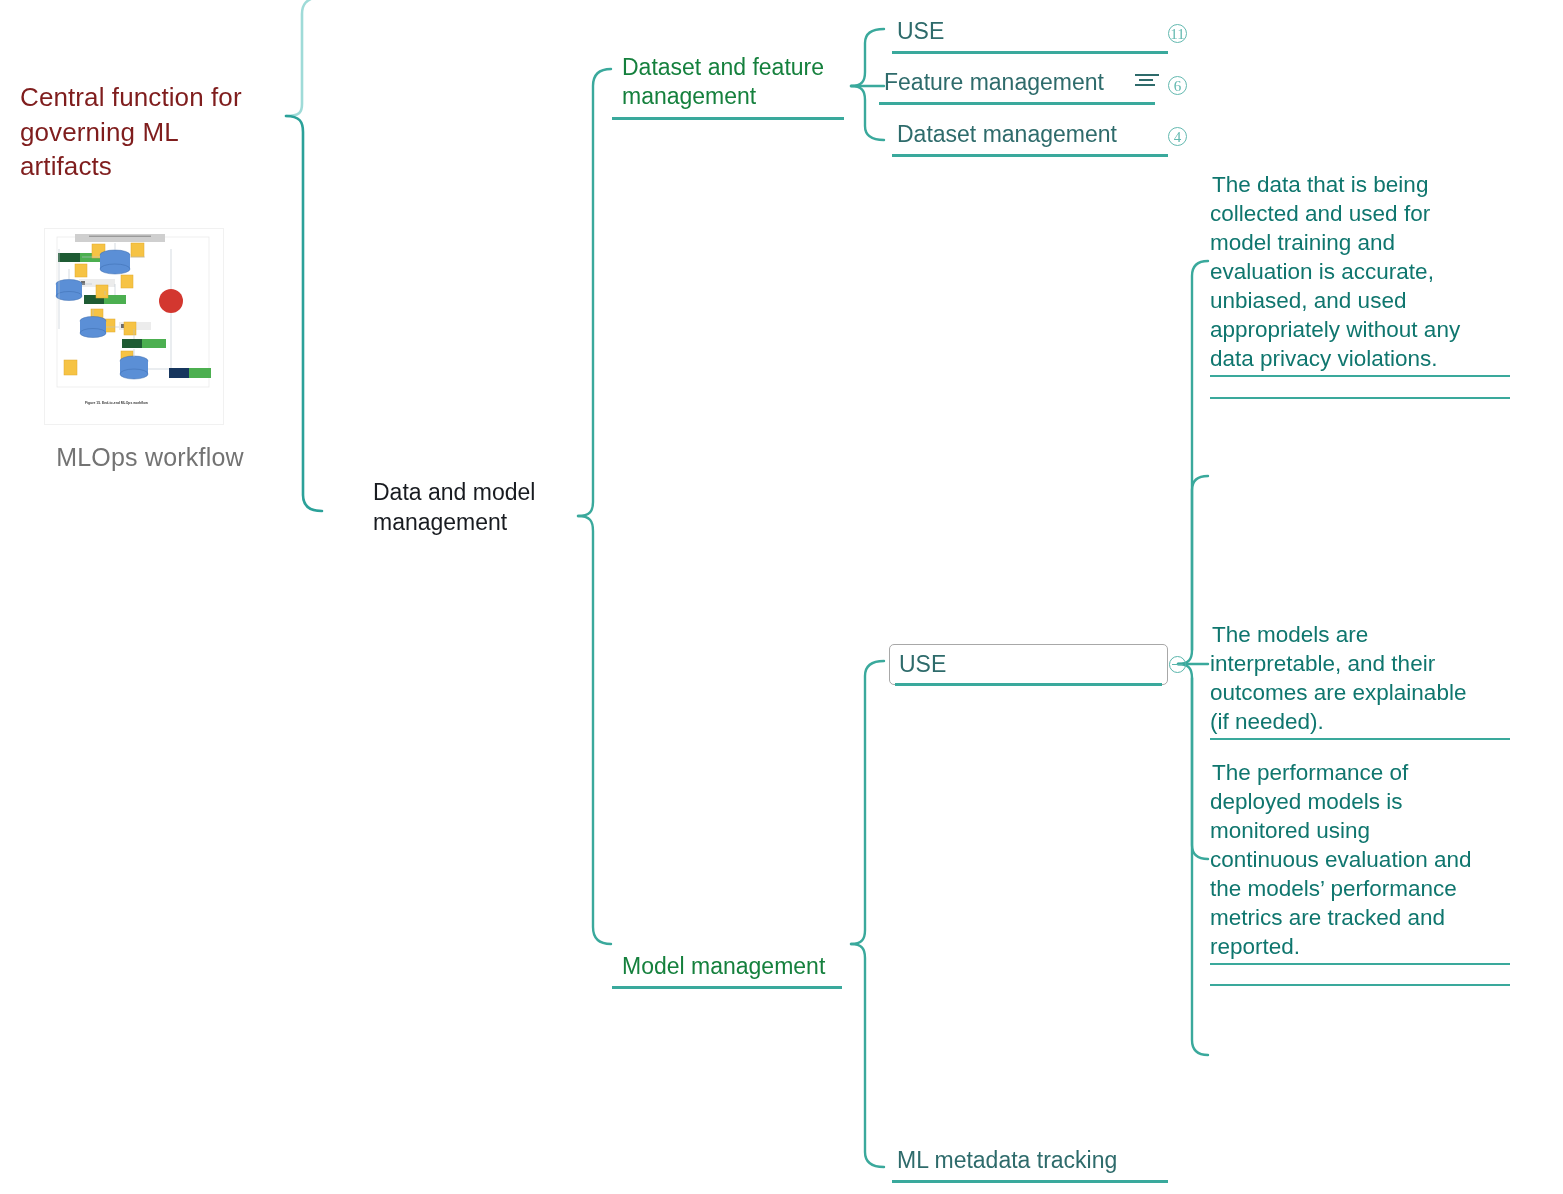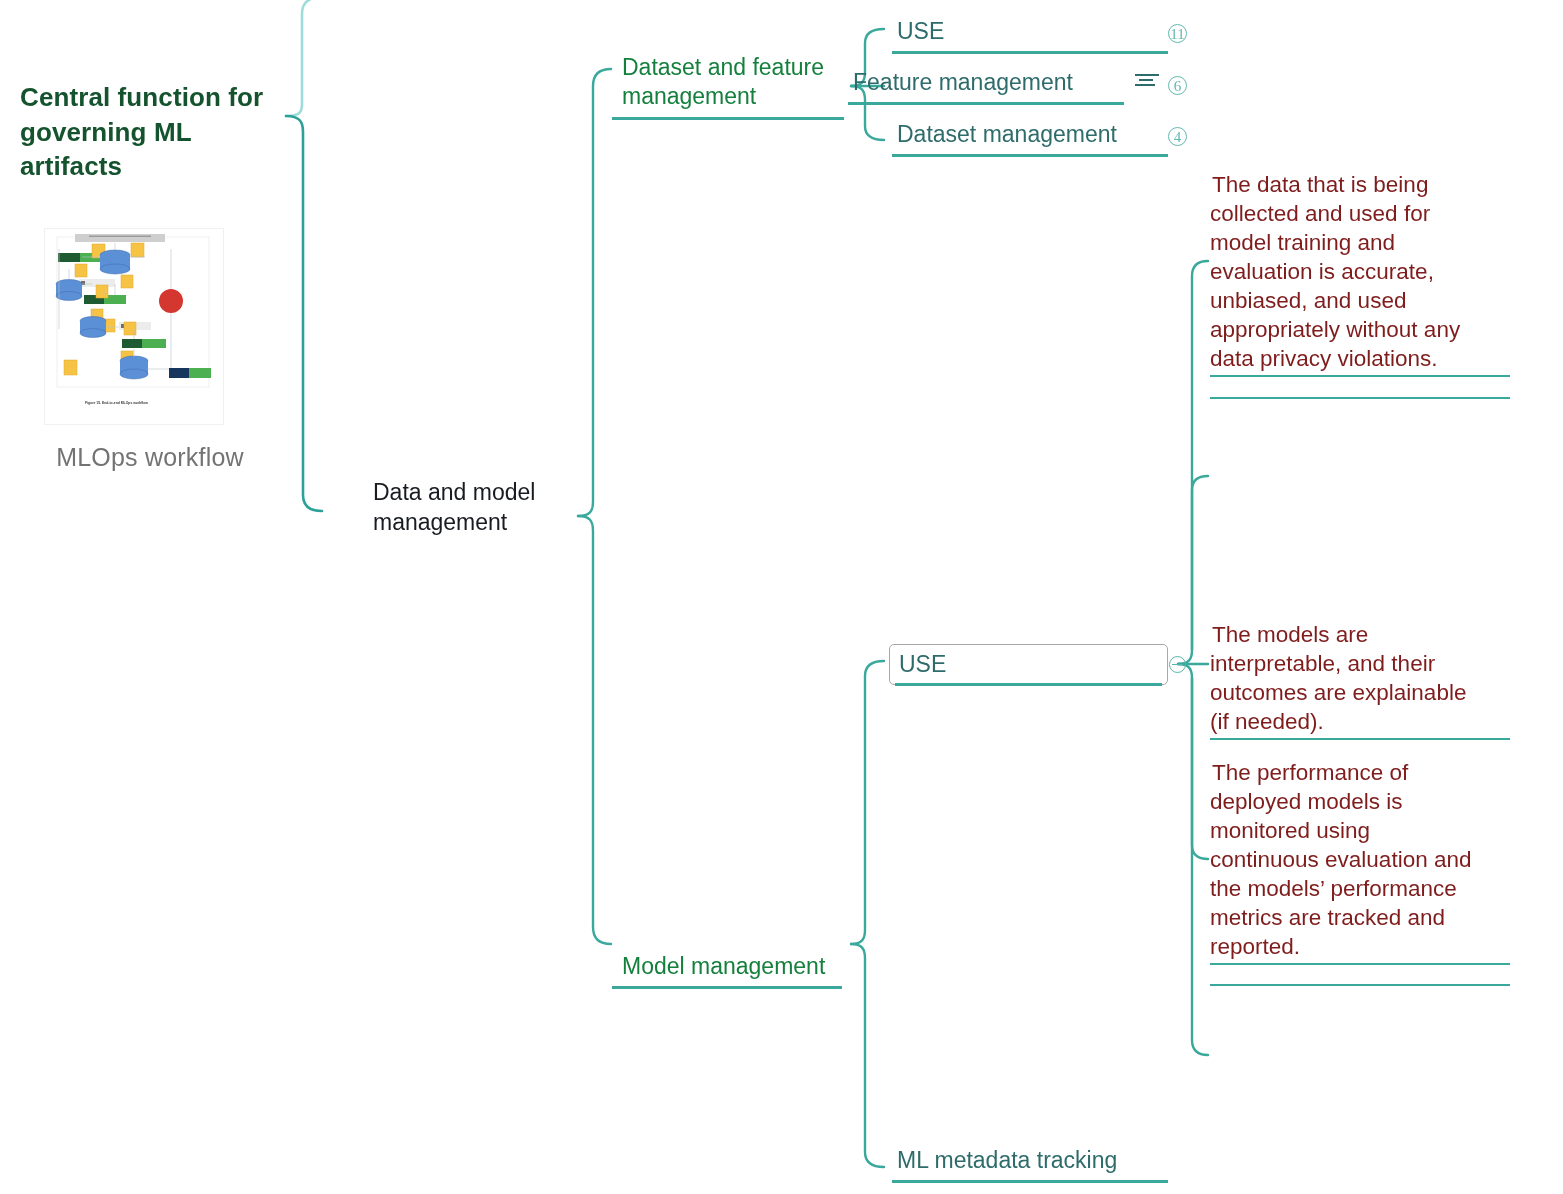--- a/index.html
+++ b/index.html
@@ -24,21 +24,21 @@
     padding:0 4px 3px 4px;
   }
   .rule{
     display:block;height:0;border-top:3px solid #3aa99c;
     margin-top:2px;
   }
 
   
   #root-node{left:18px;top:80px;width:262px;}
   #root-node .label{
-    font-size:26px;font-weight:700;color:#14532d;
+    font-size:26px;font-weight:400;color:#7f1d1d;
     letter-spacing:.1px;line-height:1.33;padding-left:2px;
   }
   #root-node .dbl{
     margin-top:8px;height:7px;
     border-top:3px solid #1d5f5c;
     border-bottom:3px solid #1d5f5c;
     width:294px;margin-left:-18px;
   }
 
   
@@ -76,21 +76,21 @@
   #l2-dfm{left:618px;top:53px;width:226px;}
   #l2-dfm .rule{width:232px;margin-left:-6px;}
   #l2-mm{left:618px;top:952px;width:224px;}
   #l2-mm .rule{width:230px;margin-left:-6px;}
 
   
   .l3{width:276px;}
   .l3 .label{font-size:23px;color:#2e6b6b;padding-left:5px;}
   .l3 .rule{width:276px;}
   #l3-use1{left:892px;top:17px;}
-  #l3-feature{left:848px;top:68px;}
+  #l3-feature{left:879px;top:68px;}
   #l3-dataset{left:892px;top:120px;}
   #l3-meta{left:892px;top:1146px;}
 
   
   #l3-use-sel{
     left:889px;top:644px;width:279px;height:41px;
     border:1px solid #a8a8a8;border-radius:5px;
     background:#ffffff;box-sizing:border-box;
   }
   #l3-use-sel .label{
@@ -129,21 +129,21 @@
   #notes-icon span{
     display:block;height:0;border-top:2.5px solid #2e6b6b;margin-bottom:3px;
   }
   #notes-icon span:nth-child(1){width:24px;}
   #notes-icon span:nth-child(2){width:14px;margin-left:4px;}
   #notes-icon span:nth-child(3){width:20px;}
 
   
   .detail{position:absolute;width:300px;}
   .detail .label{
-    font-size:22.5px;color:#7f1d1d;line-height:1.29;
+    font-size:22.5px;color:#0f766e;line-height:1.29;
     white-space:pre-line;padding:0 2px 4px 2px;
   }
   .detail .rule{width:300px;border-top-width:2px;border-color:#3aa99c;}
   #d1{left:1210px;top:170px;}
   #d2{left:1210px;top:395px;}
   #d3{left:1210px;top:620px;}
   #d4{left:1210px;top:758px;}
   #d5{left:1210px;top:982px;}
 </style>
 </head>

